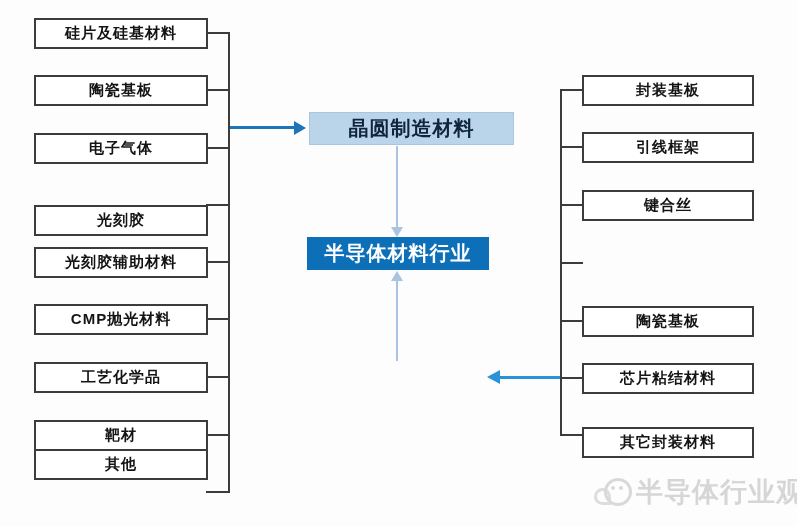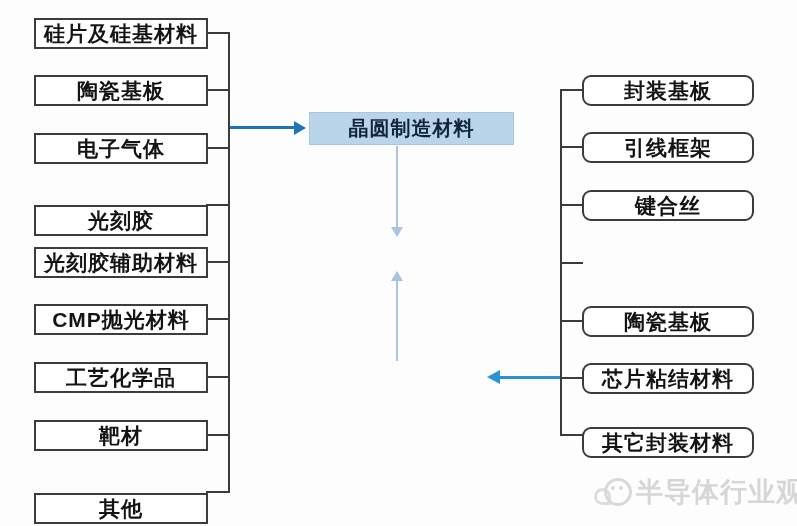--- a/index.html
+++ b/index.html
@@ -5,25 +5,25 @@
   html,body{margin:0;padding:0;background:#ffffff;}
   .wrap{
     position:relative;width:797px;height:526px;background:#fdfdfd;
     font-family:"Liberation Sans","DejaVu Sans",sans-serif;overflow:hidden;
   }
   
   .leaf{
     position:absolute;box-sizing:border-box;height:31px;
     background:#ffffff;border:2px solid #3c3c3c;
     display:flex;align-items:center;justify-content:center;
-    font-size:21px;font-weight:bold;color:#141414;letter-spacing:1px;
+    font-size:15px;font-weight:bold;color:#141414;letter-spacing:1px;
     white-space:nowrap;
   }
   .leaf.l{left:34px;width:174px;}
-  .leaf.r{left:582px;width:172px;border-radius:9px;}
+  .leaf.r{left:582px;width:172px;}
   
   .cbox{
     position:absolute;box-sizing:border-box;height:33px;
     display:flex;align-items:center;justify-content:center;
     font-size:20px;font-weight:bold;letter-spacing:1px;white-space:nowrap;
   }
   .cbox.light{background:#bad4ea;border:1px solid #a6c6e2;color:#10243e;}
   .cbox.dark{background:#0d6fb8;color:#ffffff;}
   
   .ln{position:absolute;background:#3c3c3c;}
@@ -62,37 +62,38 @@
 <div class="wrap">
 
   <div class="leaf l" style="top:18px">硅片及硅基材料</div>
   <div class="leaf l" style="top:75px">陶瓷基板</div>
   <div class="leaf l" style="top:133px">电子气体</div>
   <div class="leaf l" style="top:205px">光刻胶</div>
   <div class="leaf l" style="top:247px">光刻胶辅助材料</div>
   <div class="leaf l" style="top:304px">CMP抛光材料</div>
   <div class="leaf l" style="top:420px">靶材</div>
   <div class="leaf l" style="top:362px">工艺化学品</div>
-  <div class="leaf l" style="top:493px">其他</div>
+  <div class="leaf l" style="top:449px">其他</div>
 
   <div class="ln" style="left:206px;top:32px;width:24px;height:2px"></div>
   <div class="ln" style="left:206px;top:89px;width:24px;height:2px"></div>
   <div class="ln" style="left:206px;top:147px;width:24px;height:2px"></div>
   <div class="ln" style="left:206px;top:204px;width:24px;height:2px"></div>
   <div class="ln" style="left:206px;top:261px;width:24px;height:2px"></div>
   <div class="ln" style="left:206px;top:318px;width:24px;height:2px"></div>
   <div class="ln" style="left:206px;top:376px;width:24px;height:2px"></div>
   <div class="ln" style="left:206px;top:434px;width:24px;height:2px"></div>
   <div class="ln" style="left:206px;top:491px;width:24px;height:2px"></div>
   <div class="ln" style="left:228px;top:32px;width:2px;height:461px"></div>
 
   <div class="bl1" style="left:230px;top:126px;width:66px;height:3px"></div>
   <div class="tri right" style="left:294px;top:121px"></div>
 
   <div class="cbox light" style="left:309px;top:112px;width:205px">晶圆制造材料</div>
+  <div class="cbox dark" style="left:307px;top:237px;width:182px">半导体材料行业</div>
 
   <div class="vl" style="left:396px;top:146px;width:2px;height:81px"></div>
   <div class="tri down" style="left:391px;top:227px"></div>
 
   <div class="tri up" style="left:391px;top:271px"></div>
   <div class="vl" style="left:396px;top:281px;width:2px;height:80px"></div>
 
   <div class="bl2" style="left:500px;top:376px;width:62px;height:3px"></div>
   <div class="tri left" style="left:487px;top:370px"></div>
 

